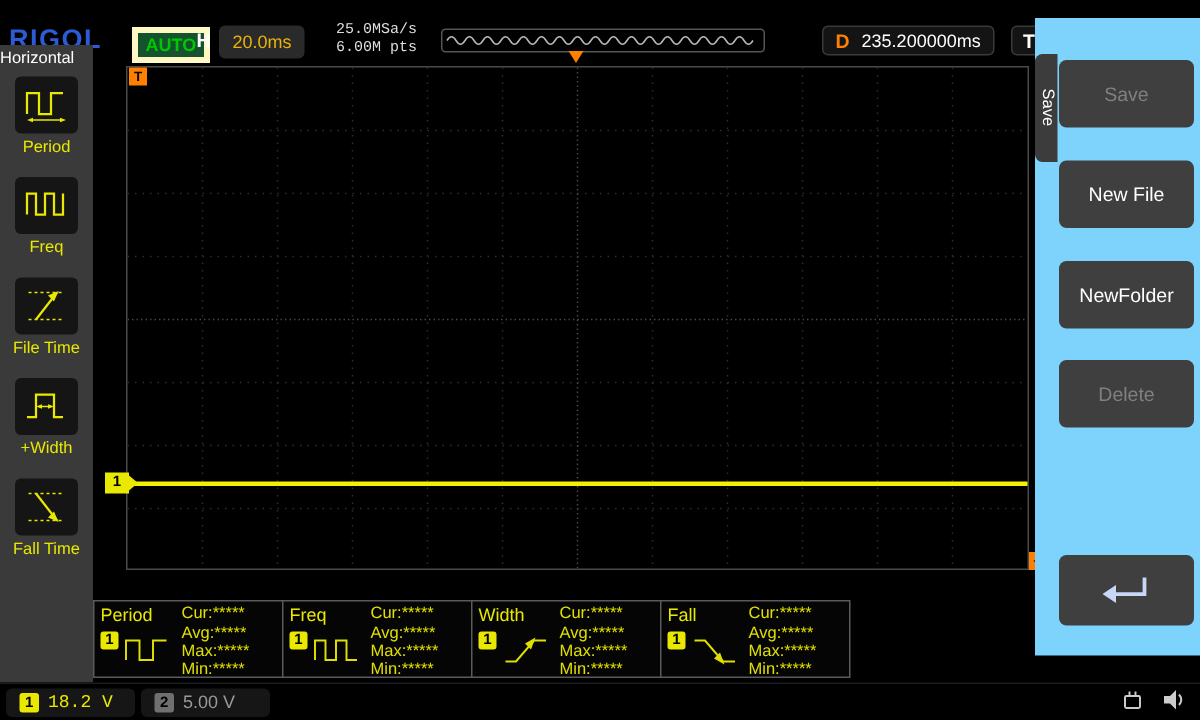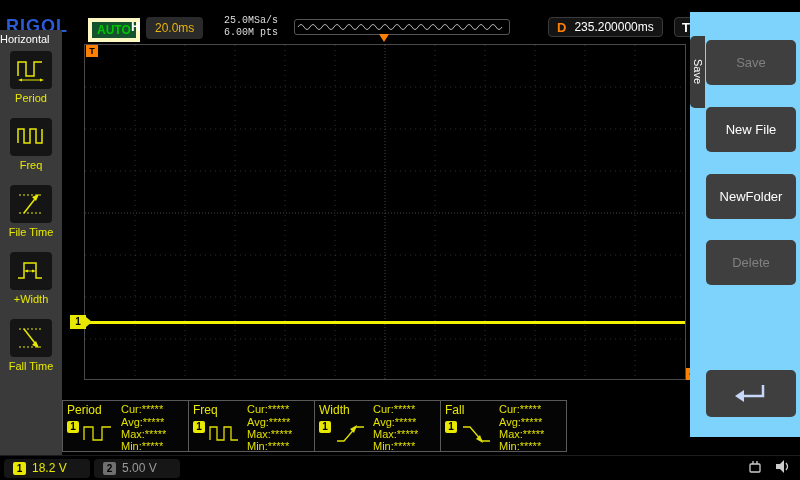--- a/index.html
+++ b/index.html
@@ -80,21 +80,21 @@
   .l-cur { top:2px;text-align:center; } .l-avg { top:15px; } .l-max { top:27px; } .l-min { top:39px; }
 
   
   .status-bar { position:absolute; left:0; top:455px; width:800px; height:25px; background:#000;
                 border-top:1px solid #1c1c1c; display:flex; align-items:center; }
   .ch-box { display:flex; align-items:center; gap:6px; background:#161616; border-radius:4px;
             height:19px; padding:0 9px; margin-left:4px; min-width:86px; cursor:pointer; }
   .ch-num { width:13px; height:13px; border-radius:2px; font-size:10px; font-weight:bold;
             text-align:center; line-height:13px; }
   .ch1 .ch-num { background:#e8e800; color:#000; }
-  .ch1 .ch-val { color:#e8e800; font-size:12px; }
+  .ch1 .ch-val { color:#e8e800; font-size:12px;font-family:Liberation Mono, monospace; }
   .ch2 .ch-num { background:#707070; color:#000; }
   .ch2 .ch-val { color:#9a9a9a; font-size:12px; }
   .tray { position:absolute; right:8px; top:459px; display:flex; gap:10px; align-items:center; }
 </style>
 </head>
 <body>
 
 <div class="topbar">
   <div class="logo">RIGOL</div>
   <div class="auto-badge">AUTO</div>

